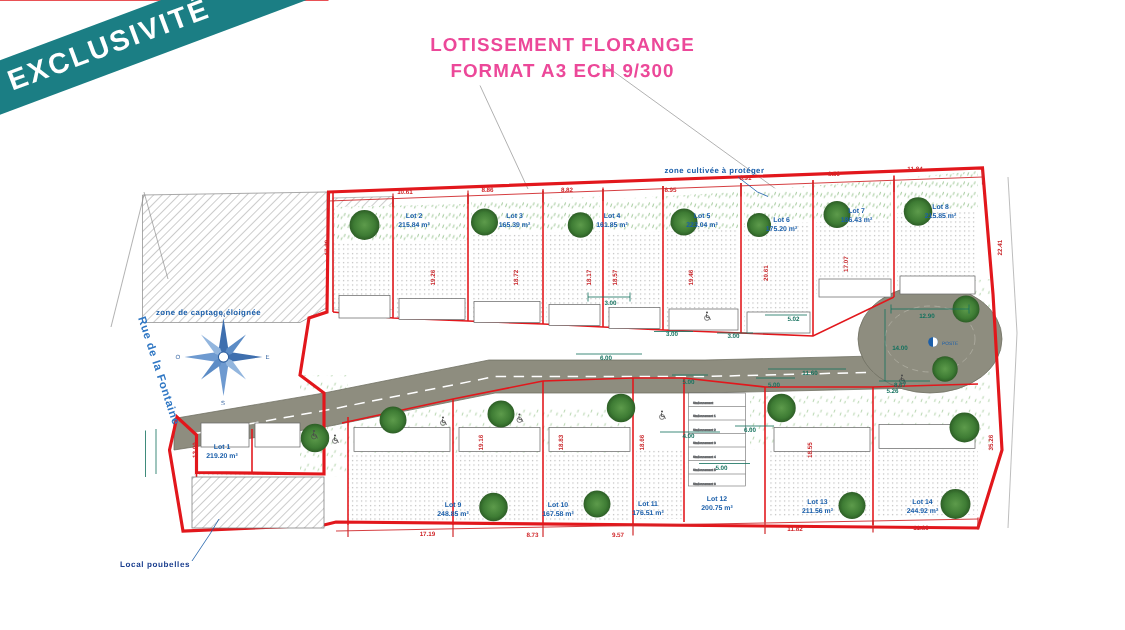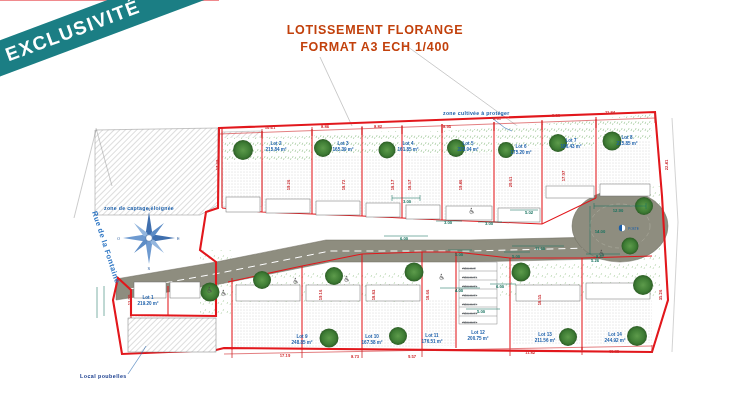--- a/index.html
+++ b/index.html
@@ -27,21 +27,21 @@
     letter-spacing:1.6px;
     font-family:"Liberation Sans", sans-serif;
   }
 
   
   #title-block {
     position:absolute; left:255px; top:22px; width:240px;
     text-align:center; z-index:40;
   }
   #title-block .t1, #title-block .t2 {
-    color:#c2410c; font-weight:bold; font-size:12.5px;
+    color:#ec4899; font-weight:bold; font-size:12.5px;
     letter-spacing:0.7px; line-height:17px;
     font-family:"Liberation Sans", sans-serif;
   }
 
   
   #plan { position:absolute; left:0; top:0; width:750px; height:420px; }
   #plan svg { display:block; }
 
   .lot-label { font-family:"Liberation Sans", sans-serif; fill:#1b5faa; font-weight:bold; }
   .lot-name { font-size:4.6px; }
@@ -56,21 +56,21 @@
 </style>
 </head>
 <body>
 
 <div id="ribbon">
   <span>EXCLUSIVITÉ</span>
 </div>
 
 <div id="title-block">
   <div class="t1">LOTISSEMENT FLORANGE</div>
-  <div class="t2">FORMAT A3 ECH 1/400</div>
+  <div class="t2">FORMAT A3 ECH 9/300</div>
 </div>
 
 <div id="plan">
 <svg width="750" height="420" viewBox="0 0 750 420" xmlns="http://www.w3.org/2000/svg">
   <defs>
     <pattern id="hatch45" width="4" height="4" patternUnits="userSpaceOnUse" patternTransform="rotate(45)">
       <rect width="4" height="4" fill="#ffffff"></rect>
       <line x1="0" y1="0" x2="0" y2="4" stroke="#9d9d9d" stroke-width="0.7"></line>
     </pattern>
     <pattern id="dots" width="3" height="3" patternUnits="userSpaceOnUse">

